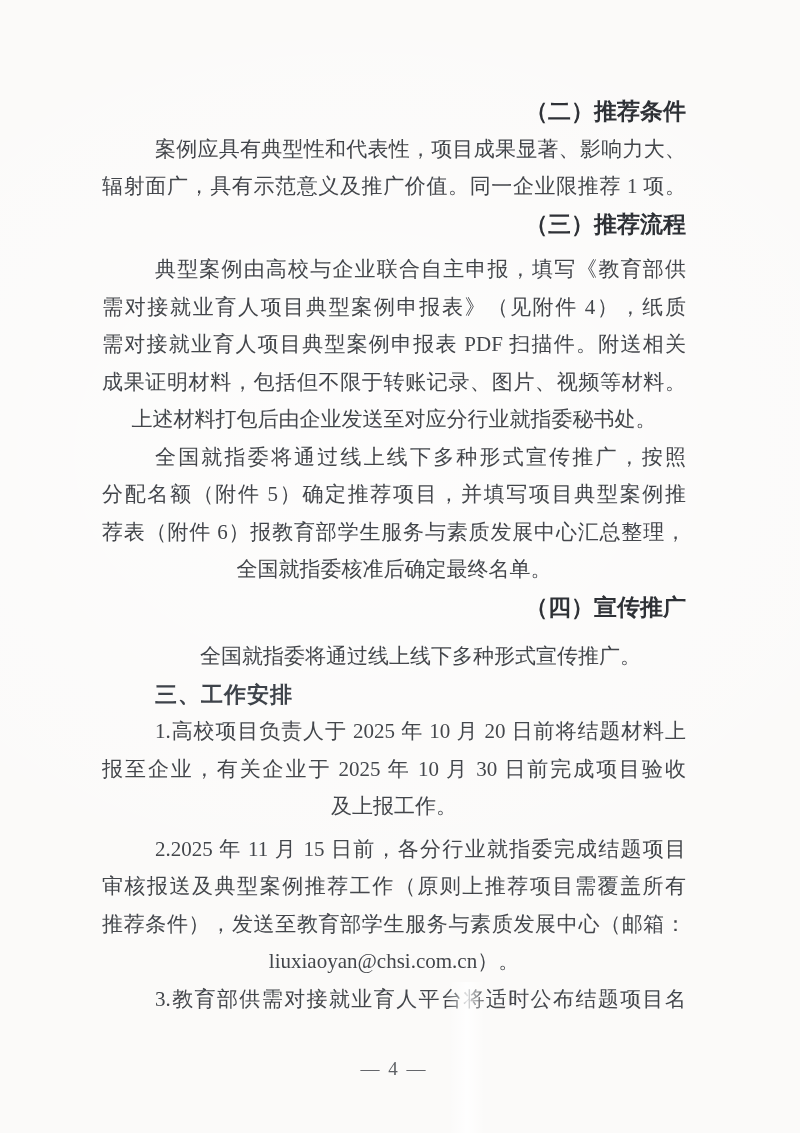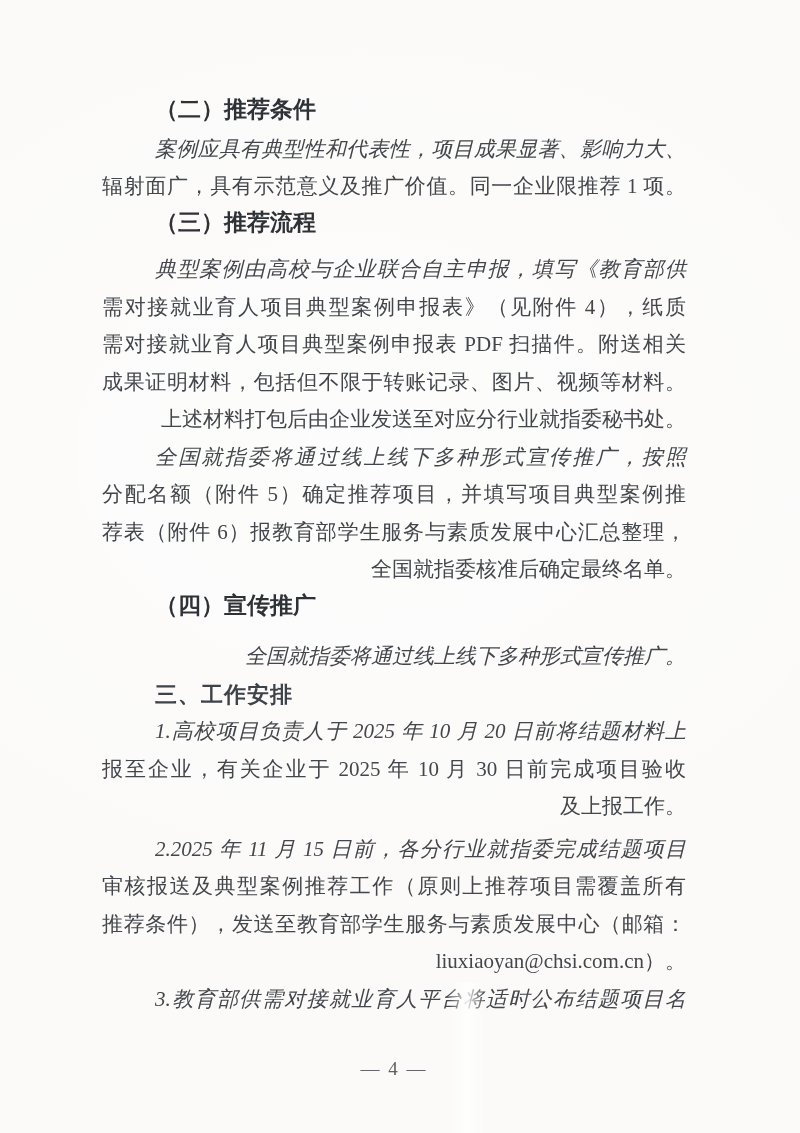--- a/index.html
+++ b/index.html
@@ -36,38 +36,38 @@
     left: 102px;
     top: 93px;
     width: 584px;
   }
   .line {
     font-size: 21px;
     line-height: 37.5px;
     color: #43464b;
     letter-spacing: 0;
     white-space: normal;
-    text-align: right;
+    text-align: center;
   }
   .line.just {
     text-align: justify;
     text-align-last: justify;
     text-justify: inter-character;
   }
   .line.indent {
     padding-left: 53px;
-    font-style: italic;
   }
   .h-kai {
     font-size: 23px;
     line-height: 37.5px;
     font-weight: 700;
     color: #2e3136;
     padding-left: 53px;
-    font-family: Liberation Mono, monospace;
+    font-family: Liberation Serif, serif;
+    text-align: right;
   }
   .h-hei {
     font-size: 22px;
     line-height: 37.5px;
     font-weight: 700;
     color: #3e434a;
     padding-left: 53px;
     letter-spacing: 1px;
     font-family: Liberation Serif, serif;
   }

